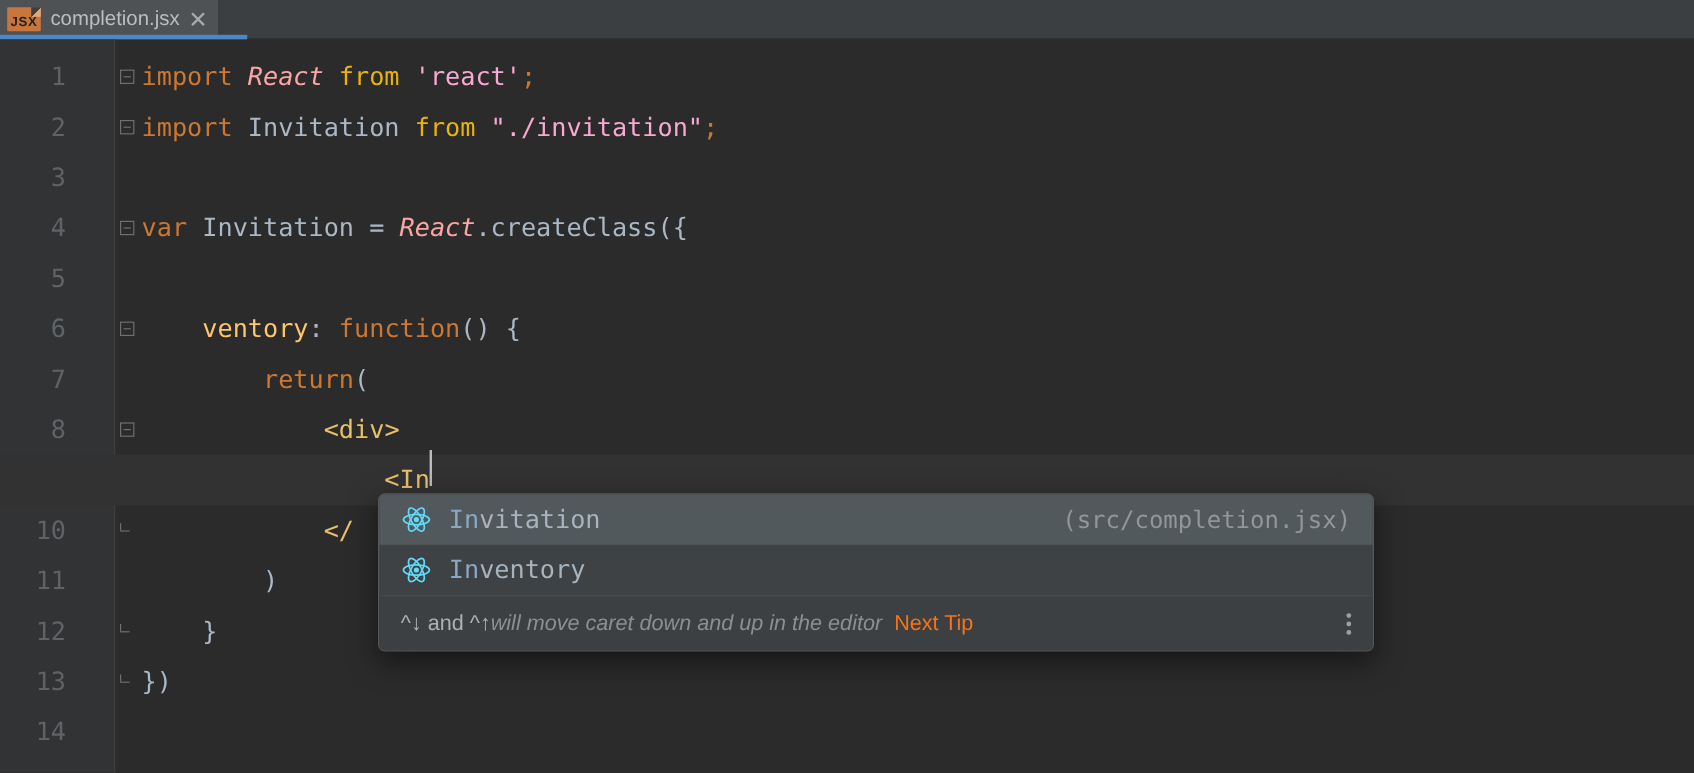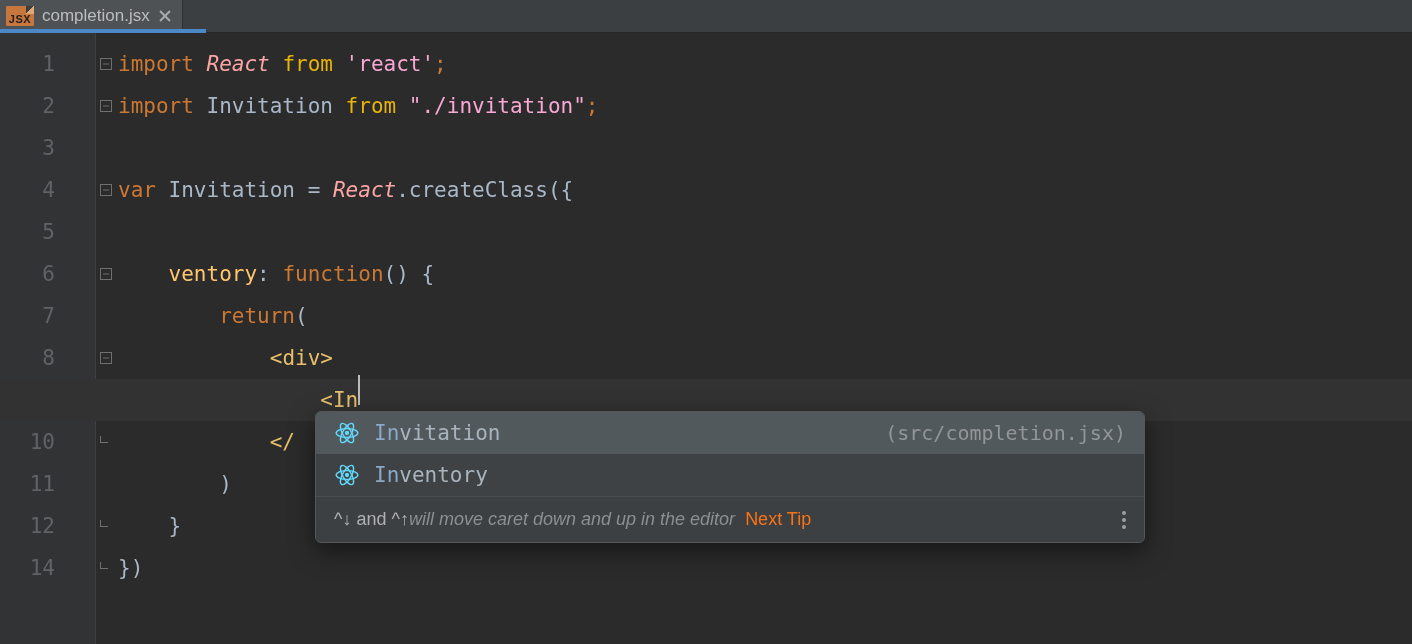--- a/index.html
+++ b/index.html
@@ -279,20 +279,21 @@
     <div class="ln">3</div>
     <div class="ln">4</div>
     <div class="ln">5</div>
     <div class="ln">6</div>
     <div class="ln">7</div>
     <div class="ln">8</div>
     <div class="ln">9</div>
     <div class="ln">10</div>
     <div class="ln">11</div>
     <div class="ln">12</div>
+    <div class="ln">13</div>
     <div class="ln">14</div>
   </div>
 
   <div class="fold-col">
     <div class="fold-mark">
         <span class="fold-box fold-minus"></span>
       </div>
     <div class="fold-mark">
         <span class="fold-box fold-minus"></span>
       </div>

